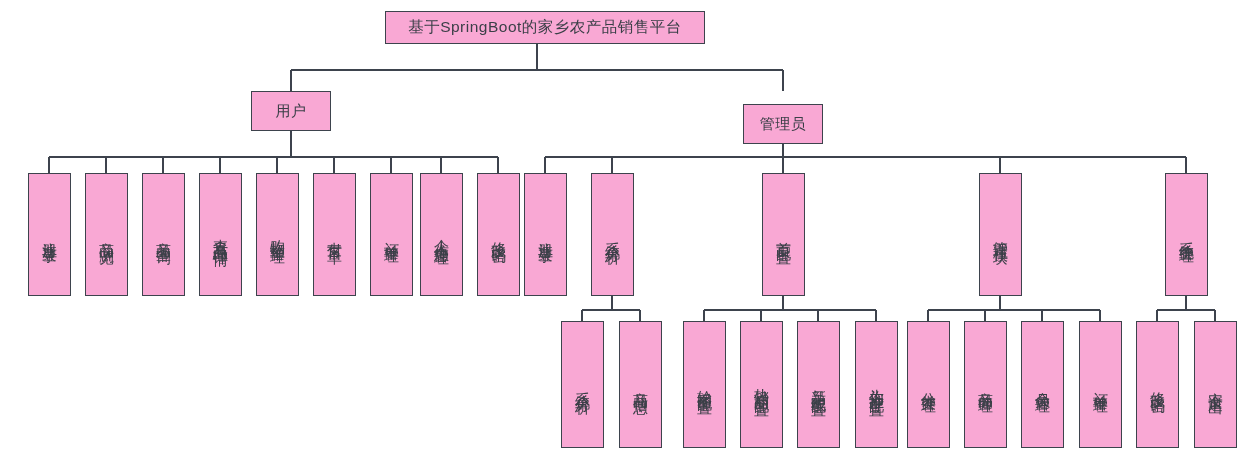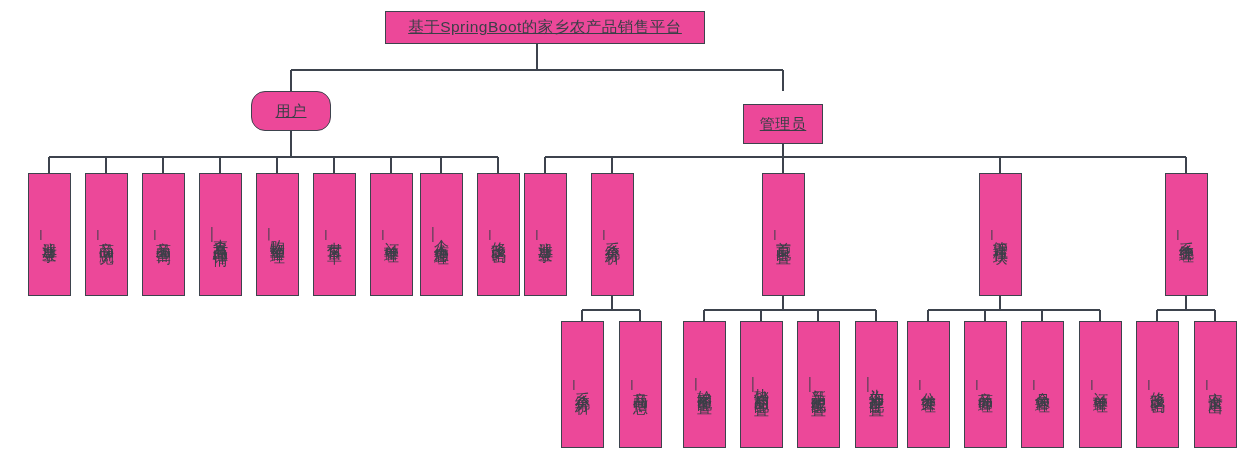--- a/index.html
+++ b/index.html
@@ -22,28 +22,27 @@
     left: 0;
     top: 0;
     width: 1248px;
     height: 463px;
     pointer-events: none;
   }
   .node {
     position: absolute;
     box-sizing: border-box;
     border: 1.6px solid #3d434d;
-    background: #ec4899;
+    background: #f9a8d4;
     color: #3a3f47;
     display: flex;
     align-items: center;
     justify-content: center;
     text-align: left;
     z-index: 2;
-    text-decoration: underline;
   }
   .node .label {
     display: block;
     line-height: 1.18;
     letter-spacing: 0.5px;
   }
   
   .node.horiz .label {
     writing-mode: horizontal-tb;
     font-size: 15px;
@@ -115,21 +114,21 @@
       <path d="M1157 310 L1215 310"></path>
       <path d="M1157 310 L1157 321"></path>
       <path d="M1215 310 L1215 321"></path>
     </g>
   </svg>
 
   <div class="node horiz root" style="left:385px; top:11px; width:320px; height:33px;">
     <span class="label">基于SpringBoot的家乡农产品销售平台</span>
   </div>
 
-  <div class="node horiz" style="left:251px; top:91px; width:80px; height:40px;border-radius:14px;">
+  <div class="node horiz" style="left:251px; top:91px; width:80px; height:40px;">
     <span class="label">用户</span>
   </div>
   <div class="node horiz" style="left:743px; top:91px; width:80px; height:40px;margin-top:13px;">
     <span class="label">管理员</span>
   </div>
 
   <div class="node vert" style="left:28px; top:173px; width:43px; height:123px;">
     <span class="label">注册登录</span>
   </div>
   <div class="node vert" style="left:85px; top:173px; width:43px; height:123px;">

